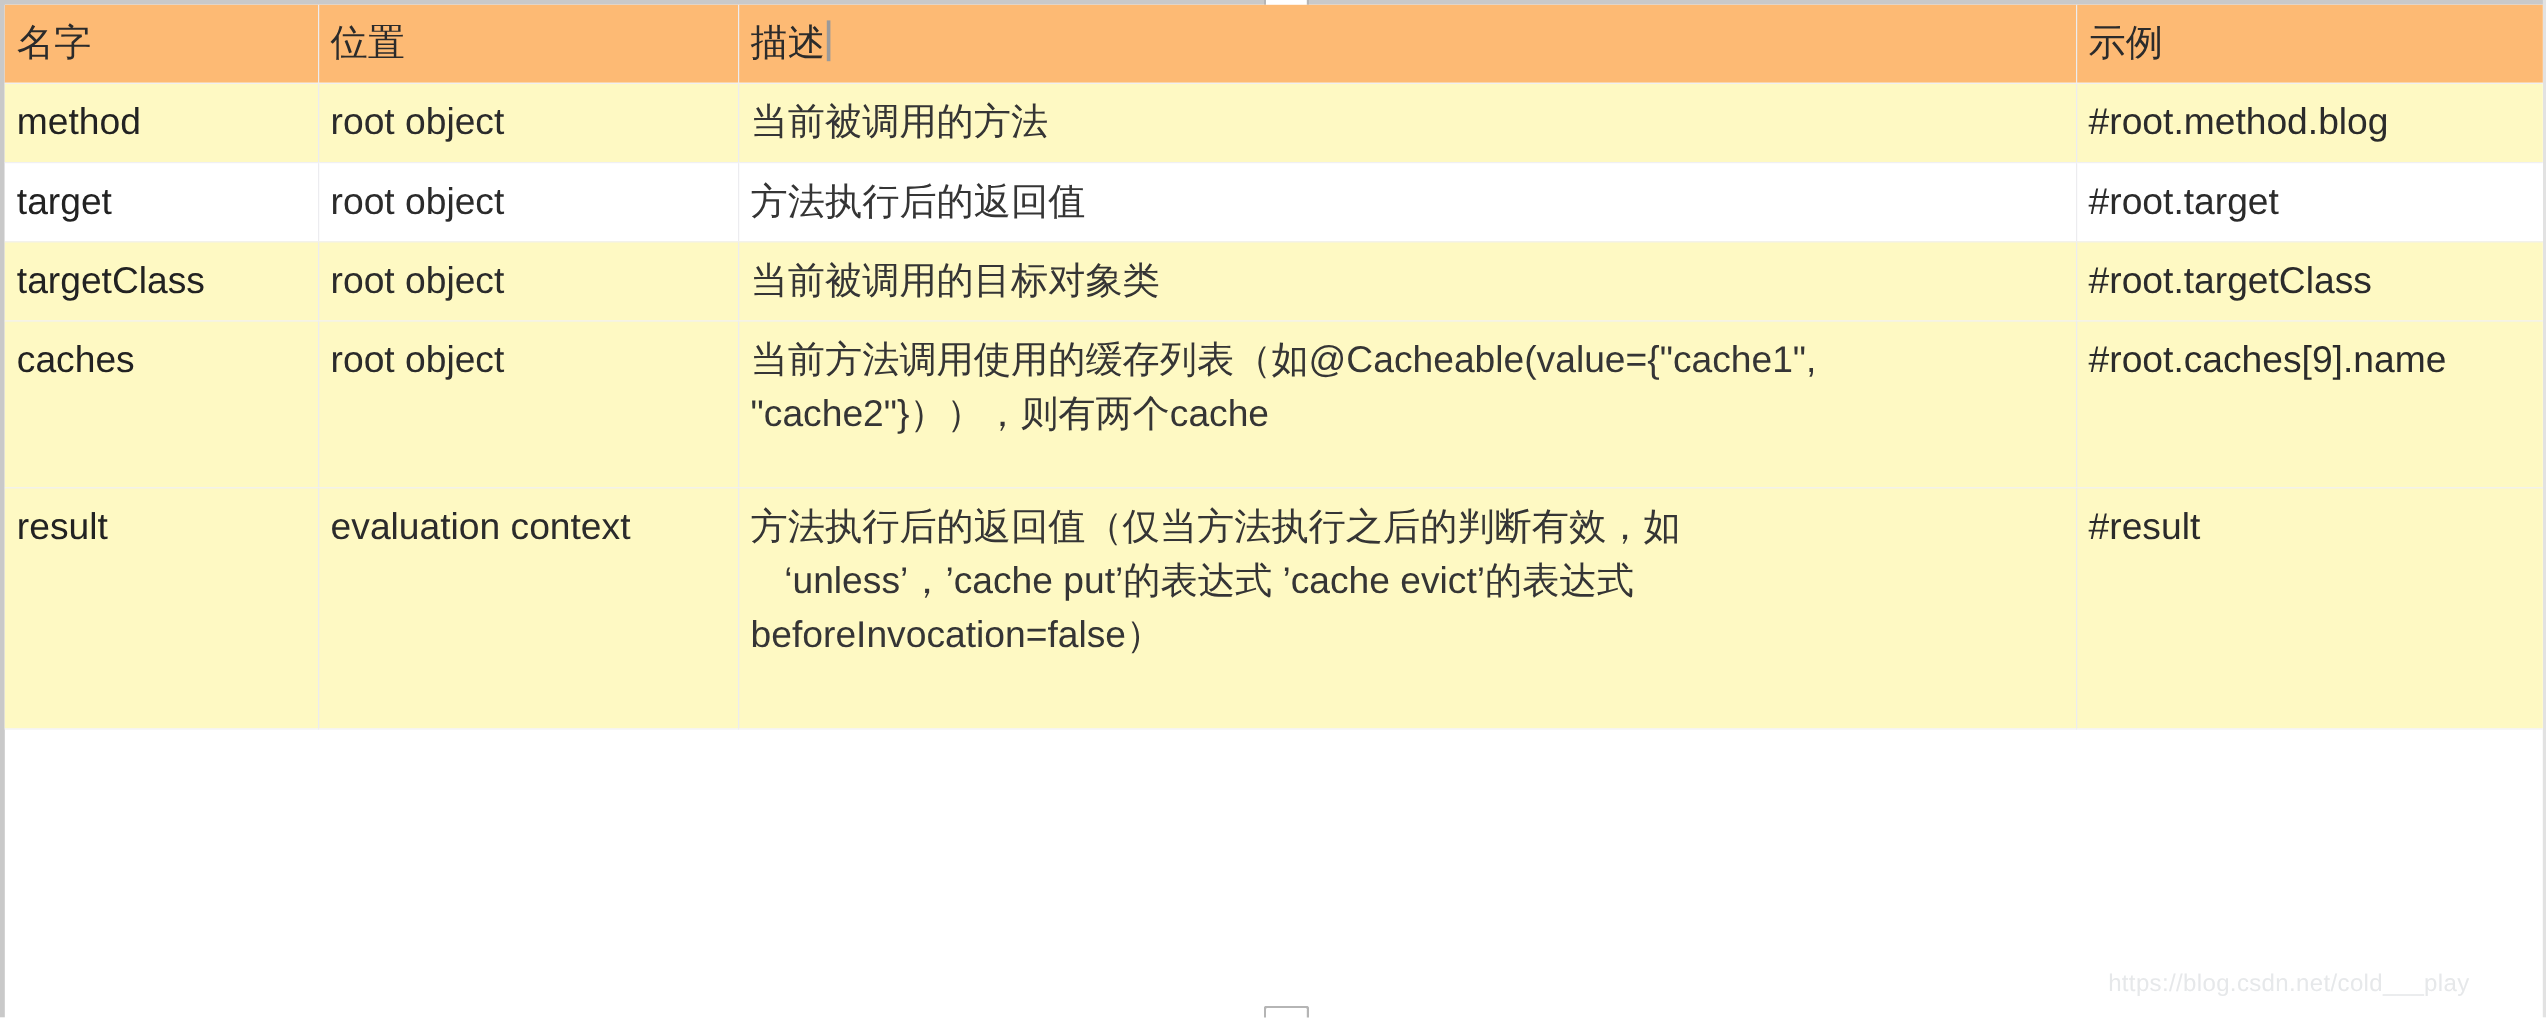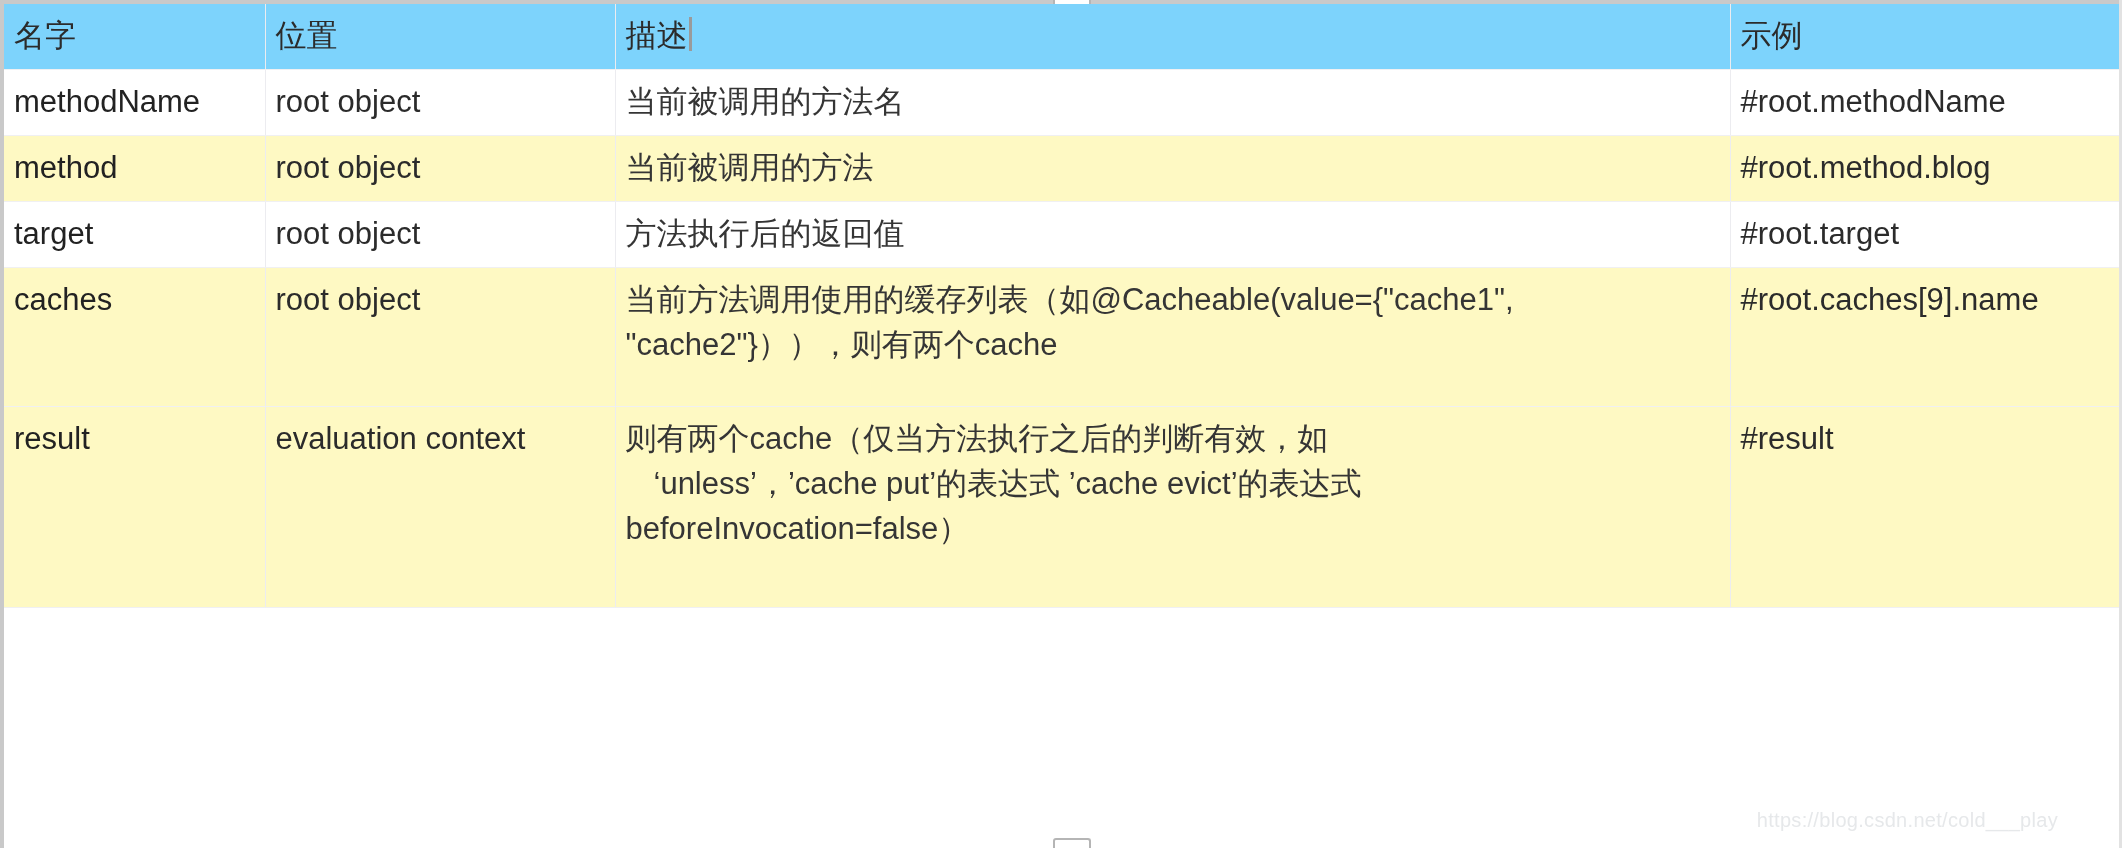--- a/index.html
+++ b/index.html
@@ -83,21 +83,21 @@
     text-align: left;
     word-wrap: break-word;
     overflow-wrap: break-word;
   }
   table.spel-table th:last-child,
   table.spel-table td:last-child { border-right: none; }
 
   thead th {
     font-weight: 700;
     font-size: 33px;
-    background: #7dd3fc;
+    background: #fdba74;
     padding-top: 2px;
     padding-bottom: 14px;
     border-bottom: 1px solid #ededf0;
   }
 
   tbody tr.alt td { background: #fef9c3; }
   tbody tr.norm td { background: #ffffff; }
 
   td.name-cell { font-size: 32px; color: #222222; }
   td.name-cell.italic { font-style: italic; }
@@ -158,65 +158,65 @@
     <thead>
       <tr>
         <th>名字</th>
         <th>位置</th>
         <th><span>描述</span><span class="caret"></span></th>
         <th>示例</th>
       </tr>
     </thead>
     <tbody>
 
-      <tr class="norm">
-        <td class="name-cell">methodName</td>
-        <td class="loc-cell">root object</td>
-        <td class="desc-cell">
-          <span class="desc-indent ind1">当前被调用的方法名</span>
-        </td>
-        <td class="ex-cell">#root.methodName</td>
-      </tr>
 
       <tr class="alt">
         <td class="name-cell">method</td>
         <td class="loc-cell">root object</td>
         <td class="desc-cell">
           <span class="desc-indent ind1">当前被调用的方法</span>
         </td>
         <td class="ex-cell">#root.method.blog</td>
       </tr>
 
       <tr class="norm">
         <td class="name-cell">target</td>
         <td class="loc-cell">root object</td>
         <td class="desc-cell">
           <span class="desc-indent ind1">方法执行后的返回值</span>
         </td>
         <td class="ex-cell">#root.target</td>
       </tr>
 
+      <tr class="alt">
+        <td class="name-cell">targetClass</td>
+        <td class="loc-cell">root object</td>
+        <td class="desc-cell">
+          <span class="desc-indent ind1">当前被调用的目标对象类</span>
+        </td>
+        <td class="ex-cell">#root.targetClass</td>
+      </tr>
 
 
       <tr class="alt row-caches">
         <td class="name-cell">caches</td>
         <td class="loc-cell">root object</td>
         <td class="desc-cell">
           <span class="desc-indent ind1">当前方法调用使用的缓存列表（如@Cacheable(value={"cache1",</span>
           <span class="desc-indent ind1">"cache2"}）），则有两个cache</span>
         </td>
         <td class="ex-cell">#root.caches[9].name</td>
       </tr>
 
 
       <tr class="alt row-result">
         <td class="name-cell">result</td>
         <td class="loc-cell">evaluation context</td>
         <td class="desc-cell">
-          <span class="desc-indent ind1">则有两个cache（仅当方法执行之后的判断有效，如</span>
+          <span class="desc-indent ind1">方法执行后的返回值（仅当方法执行之后的判断有效，如</span>
           <span class="desc-indent ind2">‘unless’，’cache put’的表达式 ’cache evict’的表达式</span>
           <span class="desc-indent ind1">beforeInvocation=false）</span>
         </td>
         <td class="ex-cell">#result</td>
       </tr>
 
     </tbody>
   </table>
 
   <div class="watermark">https://blog.csdn.net/cold___play</div>

